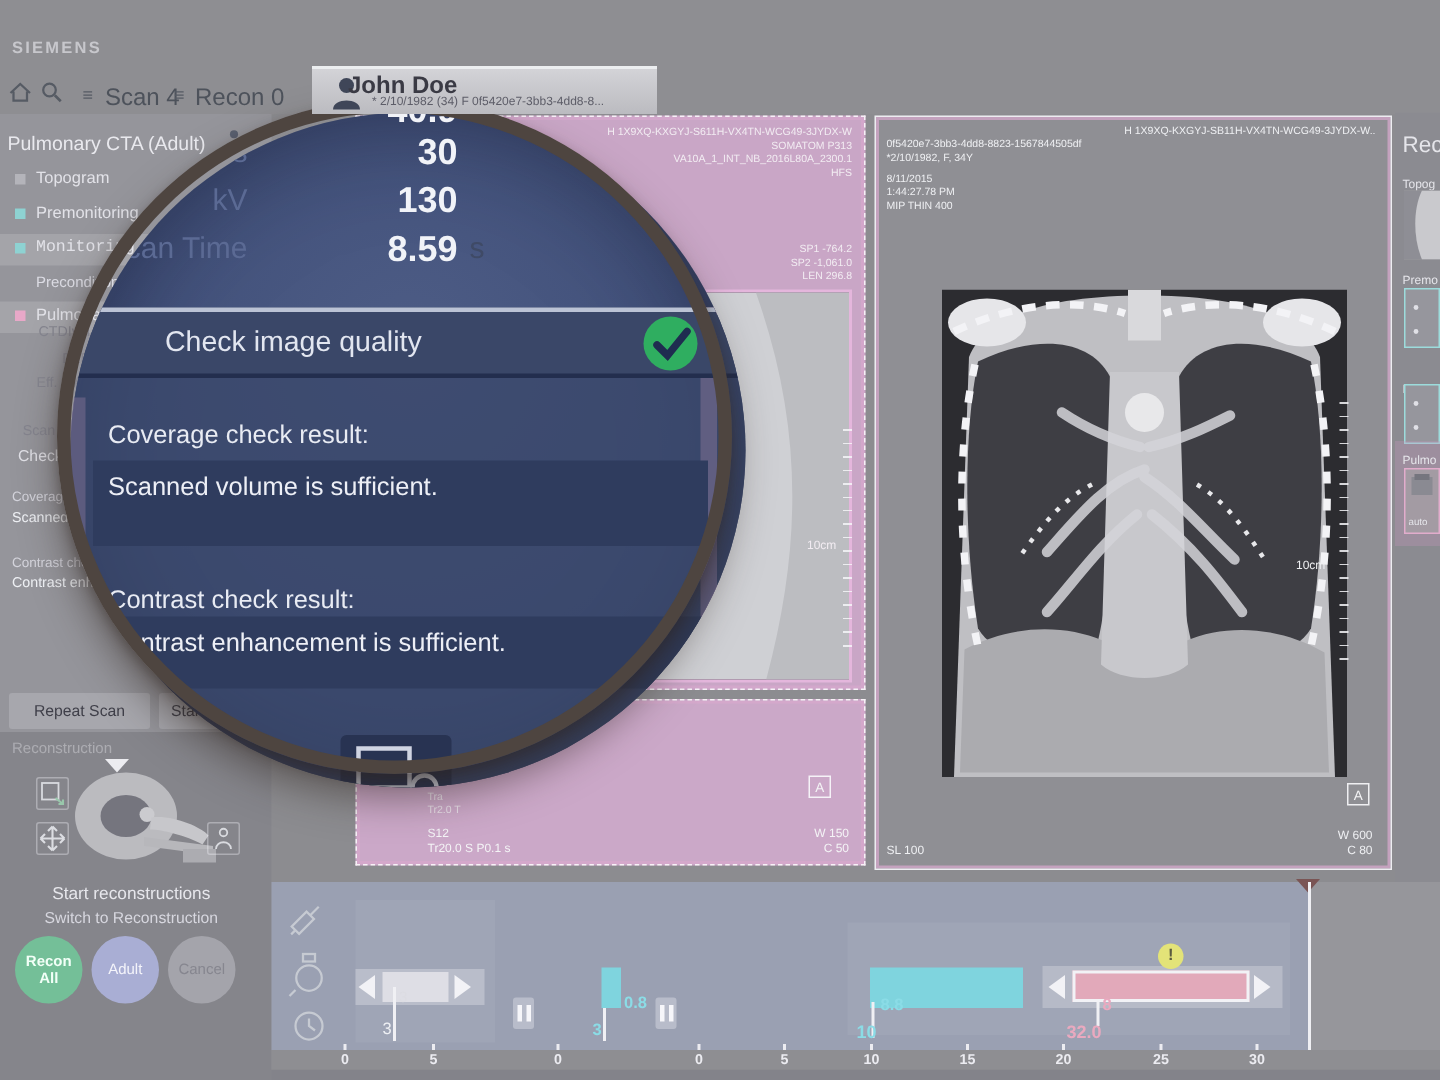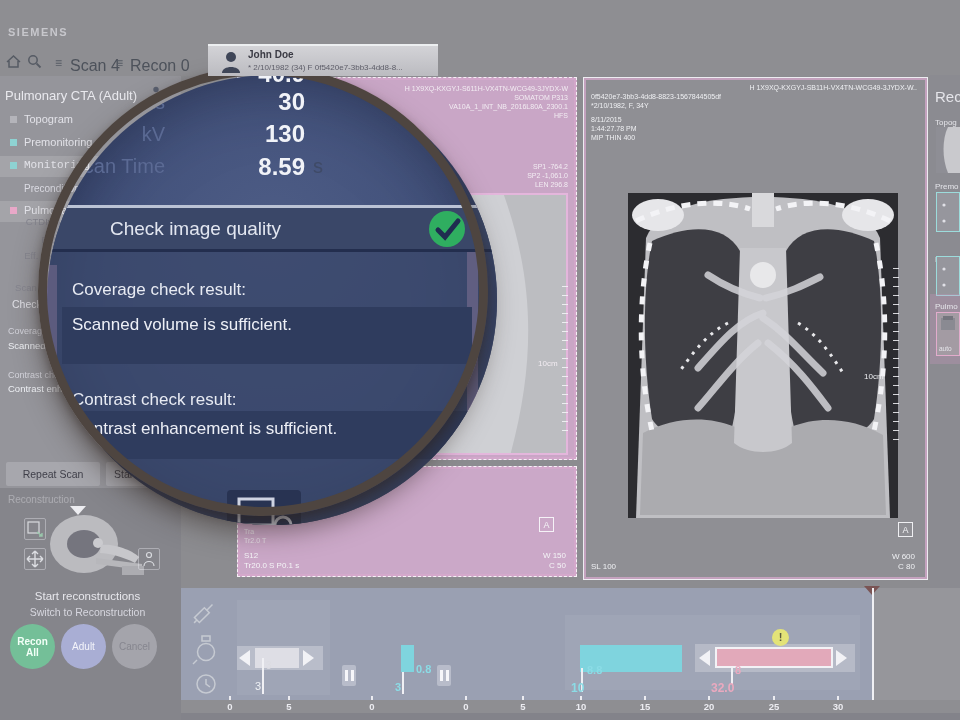--- a/index.html
+++ b/index.html
@@ -9,21 +9,21 @@
   .abs{position:absolute;}
   .tr{text-align:right;}
 
   
   .topbar{left:0;top:0;width:960px;height:76px;background:#8e8e92;z-index:1;}
   .brand{left:8px;top:26px;font-size:11px;font-weight:bold;letter-spacing:1.5px;color:#c7c7cc;text-align:right;}
   .navtxt{font-size:16px;color:#4d525b;}
   .navglyph{font-size:12px;color:#565b64;}
   .ptab{left:208px;top:44px;width:230px;height:32px;z-index:30;
         background:linear-gradient(#d3d3d7,#bbbbc0);border-top:2px solid #eceef0;}
-  .ptab .pname{left:40px;top:3px;font-size:10px;font-weight:bold;color:#3a3a44;position:absolute;}
+  .ptab .pname{left:24px;top:3px;font-size:16px;font-weight:bold;color:#3a3a44;position:absolute;}
   .ptab .pinfo{left:40px;top:17px;font-size:8px;color:#5d5d68;position:absolute;white-space:nowrap;}
 
   
   .sidebar{left:0;top:76px;width:181px;height:412px;background:#95959b;z-index:2;}
   .sb-title{left:5px;top:12px;font-size:13px;color:#e9e9ee;position:absolute;white-space:nowrap;}
   .step{position:absolute;left:0;width:178px;height:21px;}
   .step .bullet{position:absolute;left:10px;top:6px;width:7px;height:7px;}
   .step .lbl{position:absolute;left:24px;top:3px;font-size:11px;color:#e2e2e8;white-space:nowrap;}
   .step.hl{background:rgba(255,255,255,.14);}
   .prm-l{position:absolute;left:0;width:60px;font-size:9.5px;color:#85858f;text-align:right;}
@@ -46,21 +46,21 @@
         font-size:10px;line-height:11px;}
   .sideicon{position:absolute;width:22px;height:22px;border:1px solid rgba(245,245,250,.45);
             border-radius:2px;opacity:.8;}
 
   
   .monpan{left:237px;top:77px;width:340px;height:383px;background:#c9a6c6;z-index:2;
           border:1px dashed rgba(255,255,255,.85);box-shadow:inset 0 0 0 2px rgba(214,168,204,.8);}
   .monpan2{left:237px;top:466px;width:340px;height:111px;background:#cba8c8;z-index:2;
           border:1px dashed rgba(255,255,255,.85);box-shadow:inset 0 0 0 2px rgba(214,168,204,.8);}
   .dcm{position:absolute;font-size:7px;line-height:9px;color:#f2ecf2;white-space:nowrap;}
-  .dcm2{position:absolute;font-size:7px;line-height:9px;color:#f4f4f6;white-space:nowrap;}
+  .dcm2{position:absolute;font-size:7px;line-height:9px;color:#f4f4f6;white-space:nowrap;margin-left:41px;}
   .obox{position:absolute;width:15px;height:15px;border:1px solid rgba(250,250,252,.9);
         color:#f4f4f6;font-size:9px;text-align:center;line-height:15px;}
   .ruler{position:absolute;width:6px;background:
          repeating-linear-gradient(to bottom,rgba(245,245,248,.85) 0 1px,transparent 1px 9px);}
 
   
   .imgpan{left:583px;top:77px;width:345px;height:503px;background:#8f8f94;z-index:2;
           border:1px solid #ededf1;box-shadow:inset 0 0 0 2px rgba(214,168,204,.75);}
 
   

